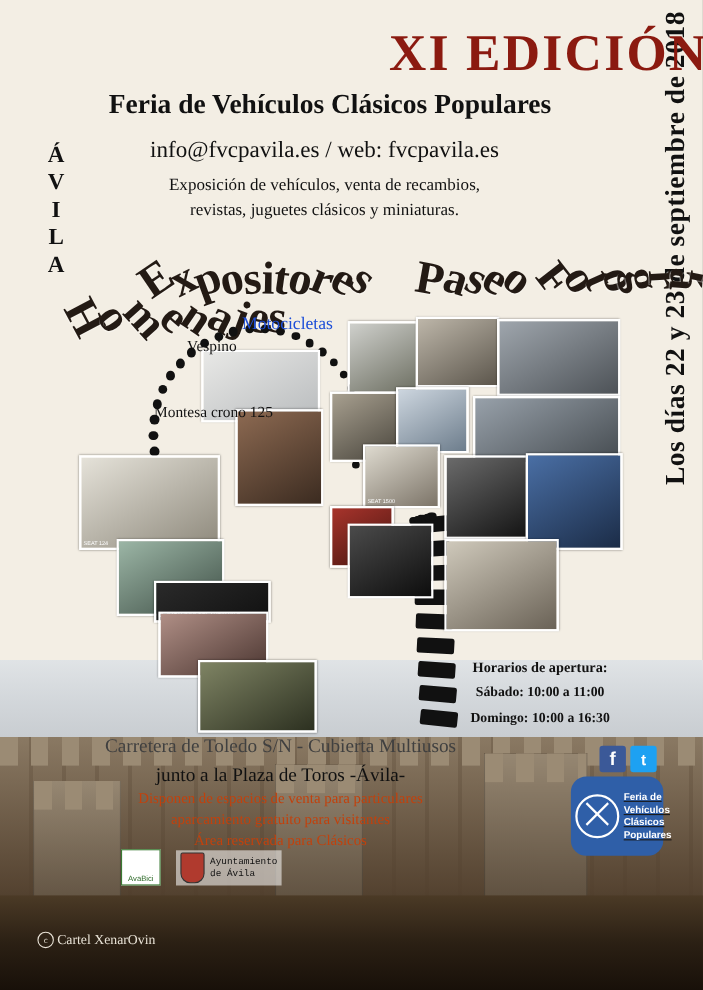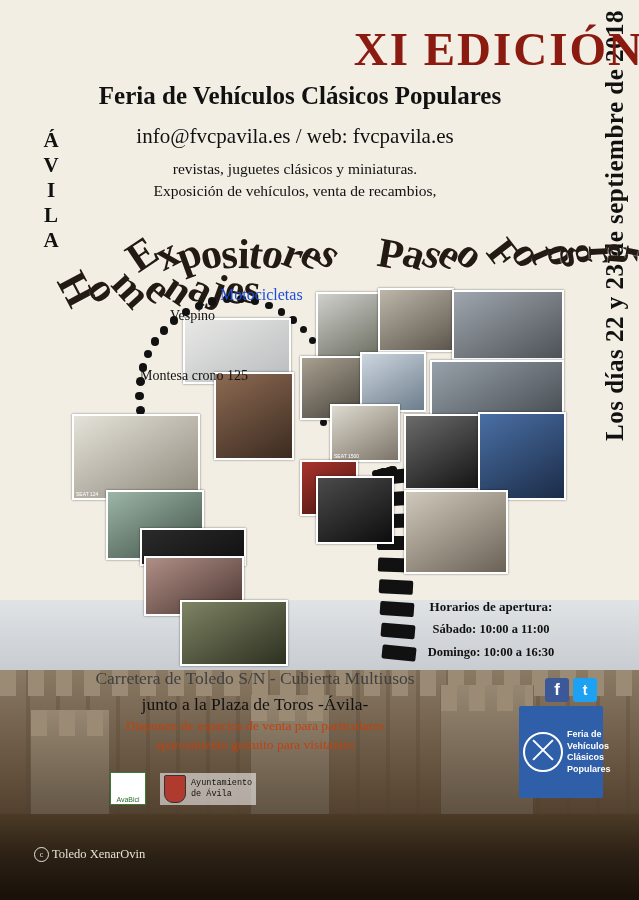--- a/index.html
+++ b/index.html
@@ -309,27 +309,28 @@
     display: flex; align-items: center; justify-content: center;
   }
   .sq-fb { background: #3b5998; }
   .sq-tw { background: #1da1f2; font-size: 14px; }
 
   .round-logo {
     position: absolute;
     right: 36px;
     top: 706px;
     width: 84px;
-    height: 92px;
+    height: 72px;
     background: #2f5fa8;
-    border-radius: 2px;
+    border-radius: 14px;
     display: flex;
     align-items: center;
     padding-left: 4px;
     box-sizing: border-box;
+    text-decoration: underline;
   }
   .round-logo .circle {
     width: 36px; height: 36px;
     border-radius: 50%;
     border: 2px solid #fff;
     position: relative;
     flex: none;
   }
   .round-logo .circle:before,
   .round-logo .circle:after {
@@ -403,22 +404,22 @@
     <div>V</div>
     <div>I</div>
     <div>L</div>
     <div>A</div>
   </div>
 
   <div class="title-main">XI  EDICIÓN</div>
   <div class="title-sub">Feria de Vehículos Clásicos Populares</div>
   <div class="contact">info@fvcpavila.es  / web: fvcpavila.es</div>
   <div class="desc">
+    <div>Exposición de vehículos, venta de recambios,</div>
     <div>revistas, juguetes clásicos y miniaturas.</div>
-    <div>Exposición de vehículos, venta de recambios,</div>
   </div>
 
   <div class="arc-word" id="arc-left" style="left:60px; top:265px; font-size:42px;"><span class="arc-letter" style="transform: rotate(62deg) translateY(0px);">H</span><span class="arc-letter" style="transform: rotate(55deg) translateY(0px);">o</span><span class="arc-letter" style="transform: rotate(48deg) translateY(0px);">m</span><span class="arc-letter" style="transform: rotate(41deg) translateY(0px);">e</span><span class="arc-letter" style="transform: rotate(34deg) translateY(0px);">n</span><span class="arc-letter" style="transform: rotate(27deg) translateY(0px);">a</span><span class="arc-letter" style="transform: rotate(20deg) translateY(0px);">j</span><span class="arc-letter" style="transform: rotate(13deg) translateY(0px);">e</span><span class="arc-letter" style="transform: rotate(6deg) translateY(0px);">s</span></div>
   <div class="arc-word" id="arc-center" style="left:128px; top:230px; font-size:42px;"><span class="arc-letter" style="transform: rotate(-34deg) translateY(0px);">E</span><span class="arc-letter" style="transform: rotate(-27deg) translateY(0px);">x</span><span class="arc-letter" style="transform: rotate(-20deg) translateY(0px);">p</span><span class="arc-letter" style="transform: rotate(-13deg) translateY(0px);">o</span><span class="arc-letter" style="transform: rotate(-6deg) translateY(0px);">s</span><span class="arc-letter" style="transform: rotate(1deg) translateY(0px);">i</span><span class="arc-letter" style="transform: rotate(8deg) translateY(0px);">t</span><span class="arc-letter" style="transform: rotate(15deg) translateY(0px);">o</span><span class="arc-letter" style="transform: rotate(22deg) translateY(0px);">r</span><span class="arc-letter" style="transform: rotate(29deg) translateY(0px);">e</span><span class="arc-letter" style="transform: rotate(36deg) translateY(0px);">s</span></div>
   <div class="arc-word" id="arc-right" style="left:378px; top:230px; font-size:42px;"><span class="arc-letter" style="transform: rotate(10deg) translateY(0px);">P</span><span class="arc-letter" style="transform: rotate(17deg) translateY(0px);">a</span><span class="arc-letter" style="transform: rotate(24deg) translateY(0px);">s</span><span class="arc-letter" style="transform: rotate(31deg) translateY(0px);">e</span><span class="arc-letter" style="transform: rotate(38deg) translateY(0px);">o</span><span class="arc-letter" style="transform: rotate(45deg) translateY(0px);">&nbsp;</span><span class="arc-letter" style="transform: rotate(52deg) translateY(0px);">F</span><span class="arc-letter" style="transform: rotate(59deg) translateY(0px);">o</span><span class="arc-letter" style="transform: rotate(66deg) translateY(0px);">t</span><span class="arc-letter" style="transform: rotate(73deg) translateY(0px);">o</span><span class="arc-letter" style="transform: rotate(80deg) translateY(0px);">g</span><span class="arc-letter" style="transform: rotate(87deg) translateY(0px);">r</span><span class="arc-letter" style="transform: rotate(94deg) translateY(0px);">á</span><span class="arc-letter" style="transform: rotate(101deg) translateY(0px);">f</span><span class="arc-letter" style="transform: rotate(108deg) translateY(0px);">i</span></div>
 
   <div class="tree-trunk">
     <div class="trunk-seg" style="left:2px;  top:0px;   width:34px; height:14px; transform:rotate(-6deg);"></div>
     <div class="trunk-seg" style="left:3px;  top:22px;  width:34px; height:14px; transform:rotate(-4deg);"></div>
     <div class="trunk-seg" style="left:4px;  top:44px;  width:34px; height:14px; transform:rotate(-2deg);"></div>
@@ -509,20 +510,21 @@
     <div class="h-title">Horarios de apertura:</div>
     <div>Sábado: 10:00 a 11:00</div>
     <div>Domingo: 10:00 a 16:30</div>
   </div>
 
   <div class="addr1">Carretera de Toledo S/N - Cubierta Multiusos</div>
   <div class="addr2">junto a la Plaza de Toros        -Ávila-</div>
   <div class="addr3">
     <div>Disponen de espacios de venta para particulares</div>
     <div>aparcamiento gratuito para visitantes</div>
+    <div>Área reservada para Clásicos</div>
   </div>
 
   <div class="logo-row">
     <div class="logo-ava">AvaBici</div>
     <div class="logo-ayto">
       <div class="logo-shield"></div>
       <div class="logo-ayto-text">
         <div>Ayuntamiento</div>
         <div>de Ávila</div>
       </div>
@@ -539,16 +541,16 @@
     <div class="rl-text">
       <div>Feria de</div>
       <div>Vehículos</div>
       <div>Clásicos</div>
       <div>Populares</div>
     </div>
   </div>
 
   <div class="credit">
     <div class="c-mark">c</div>
-    <div>Toledo XenarOvin</div>
+    <div>Cartel XenarOvin</div>
   </div>
 
 </div>
 
 </body></html>

